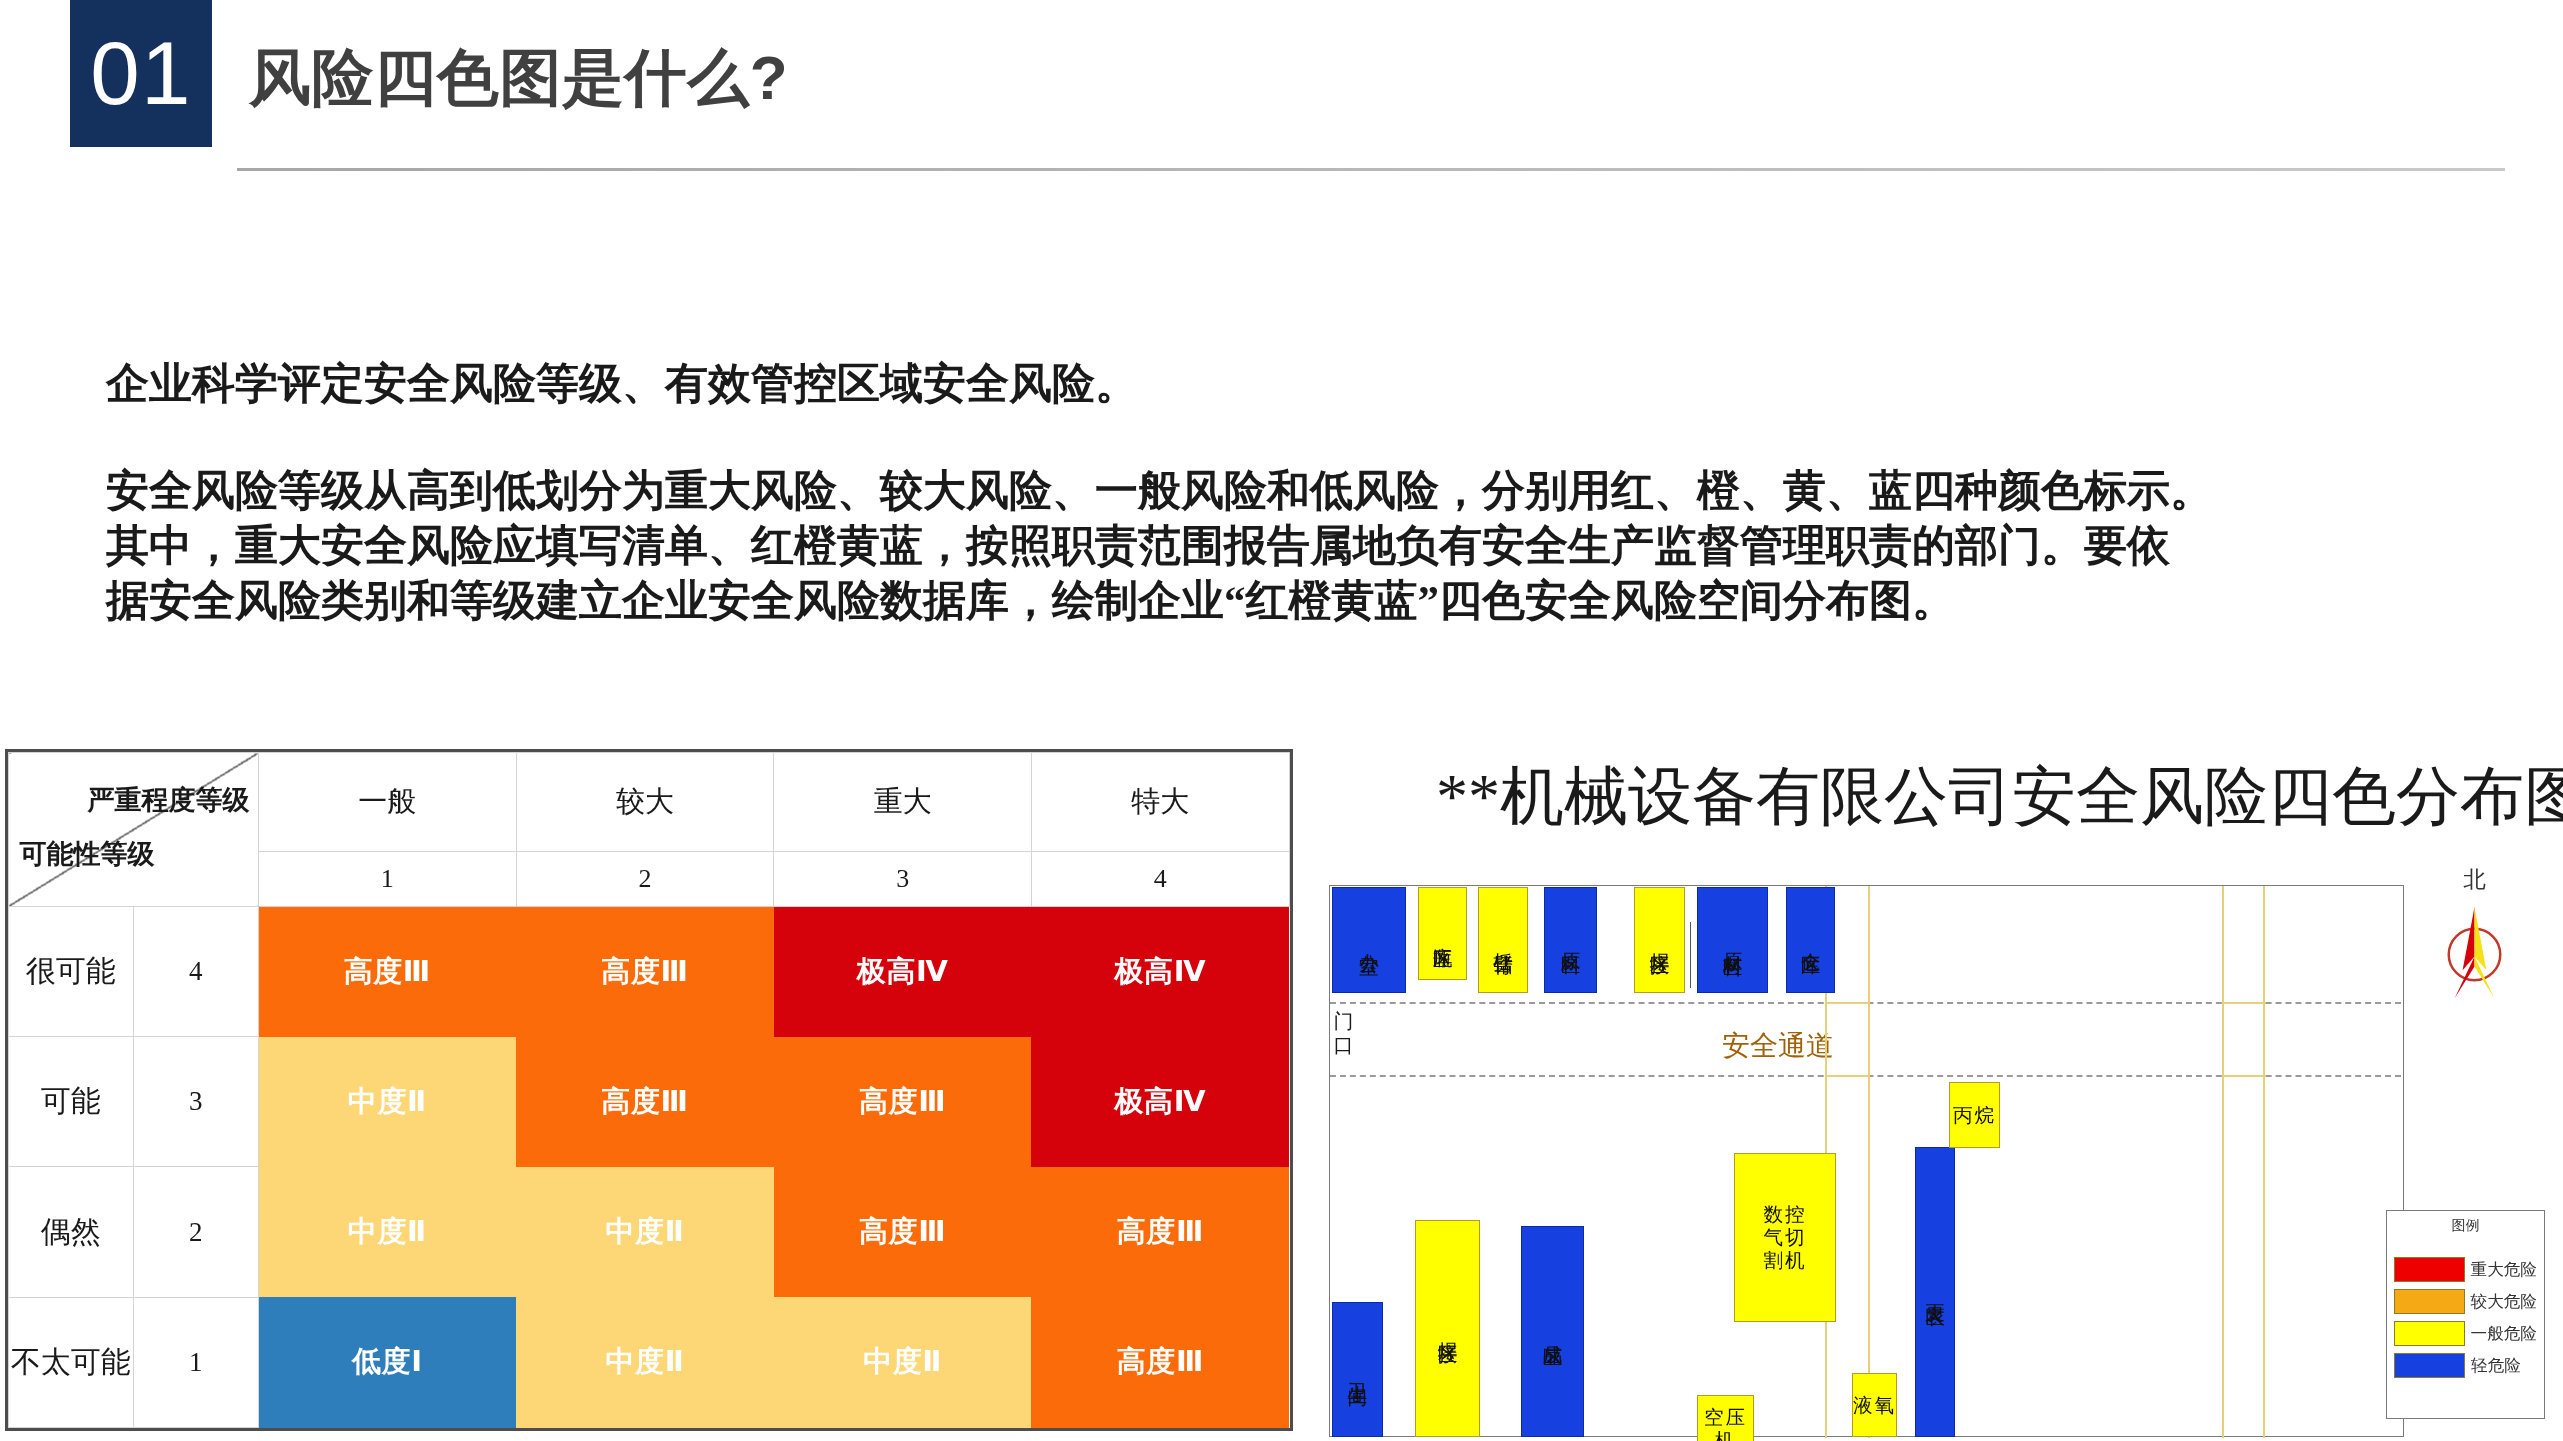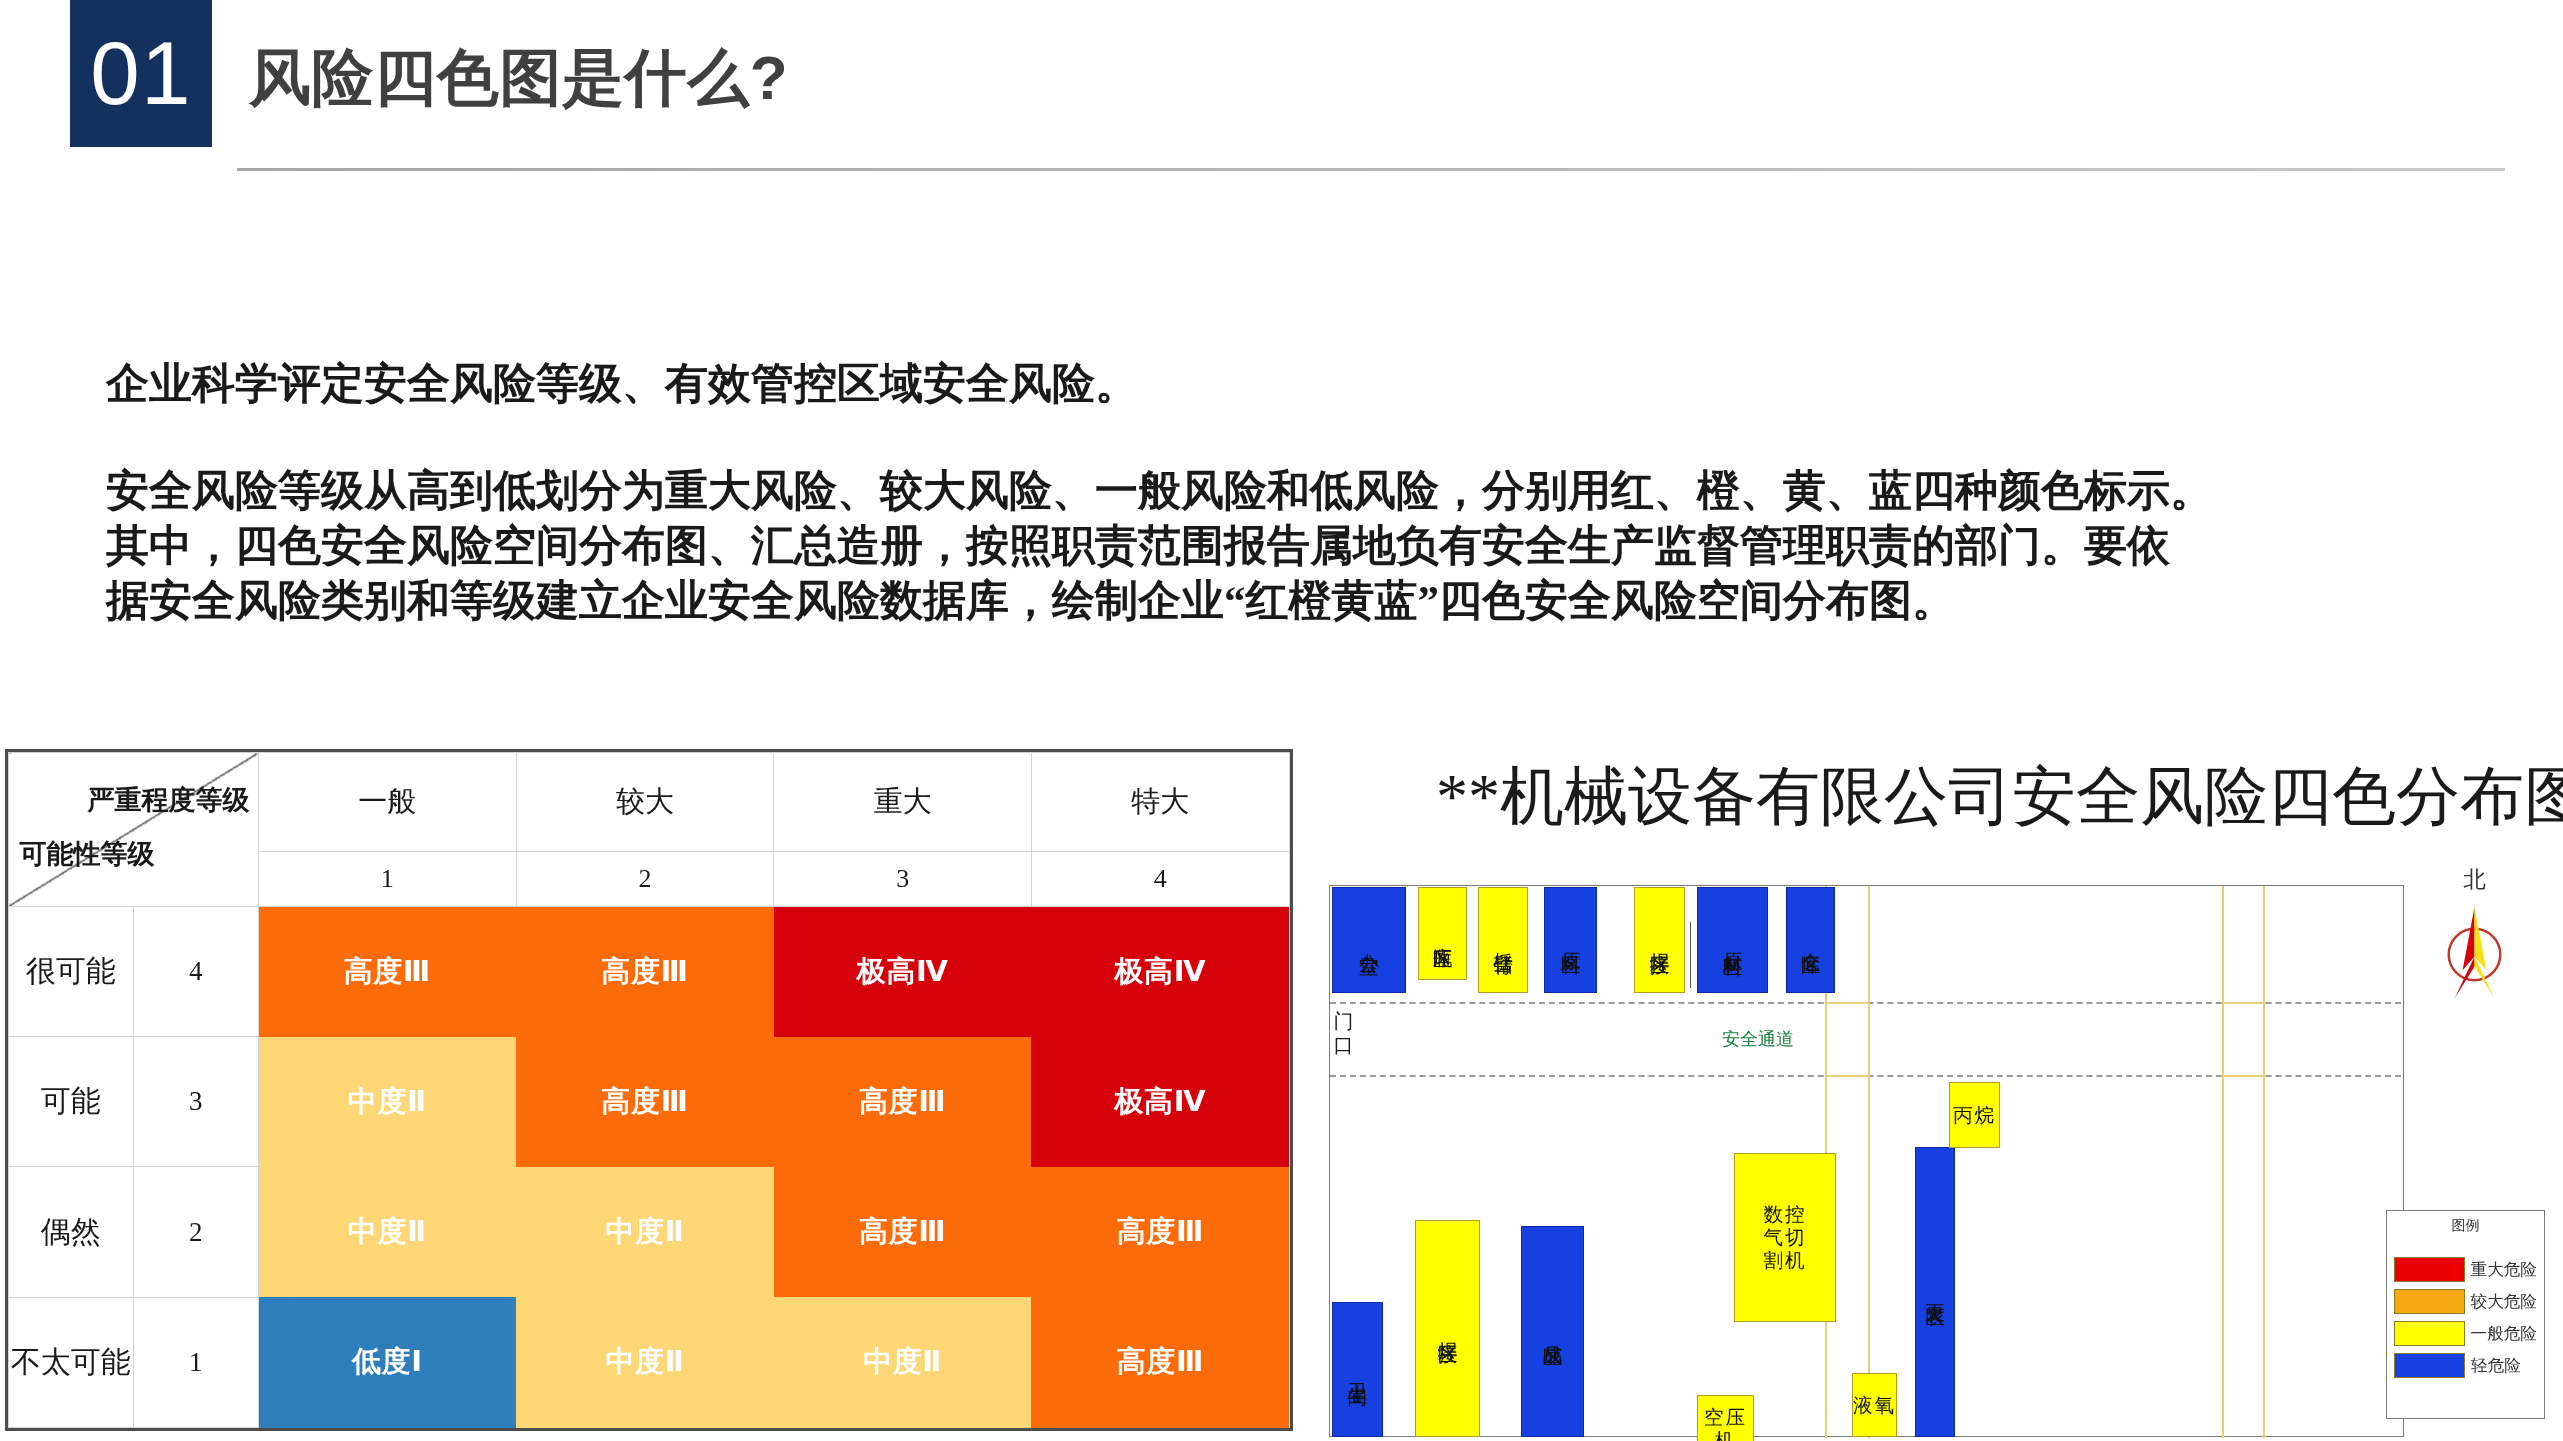--- a/index.html
+++ b/index.html
@@ -105,21 +105,21 @@
     border: 1.2px solid #b99a2e;
     font-family: "Liberation Sans", "DejaVu Sans", sans-serif;
   }
   .room.blue  { background: #1640e0; border-color:#0b2aa8; color:#101010; }
   .room.yellow{ background: #ffff00; border-color:#b59a23; color:#101010; }
   .rlabel { writing-mode: vertical-rl; text-orientation: upright; letter-spacing: 1.8px; }
   .rlabel.horiz { writing-mode: horizontal-tb; }
 
   .dash { position: absolute; left: 0; width: 1071px; height: 0; border-top: 2.4px dashed #9a9a9a; }
   .corridor-label {
-    position: absolute; font-size: 18px; color: #15803d;
+    position: absolute; font-size: 28px; color: #a16207;
     font-family: Liberation Serif, serif;
   }
   .door-label {
     position: absolute; left: 3.6px; font-size: 20px; line-height:24px; color:#1a1a1a;
     font-family: "Liberation Sans", "DejaVu Sans", sans-serif;
   }
   .vline { position: absolute; width: 0; border-left: 2.4px solid #e8cf7a; }
   .hline { position: absolute; height: 0; border-top: 2.4px solid #e8cf7a; }
   .thinv { position: absolute; width: 0; border-left: 1.8px solid #555; }
 
@@ -146,21 +146,21 @@
 
   <div class="hdr-badge">01</div>
   <div class="hdr-title">风险四色图是什么?</div>
   <div class="hdr-rule"></div>
 
 
   <div class="body-wrap">
     <div class="para p1">企业科学评定安全风险等级、有效管控区域安全风险。</div>
     <div class="para">
       <div class="para-line">安全风险等级从高到低划分为重大风险、较大风险、一般风险和低风险，分别用红、橙、黄、蓝四种颜色标示。</div>
-      <div class="para-line">其中，四色安全风险空间分布图、汇总造册，按照职责范围报告属地负有安全生产监督管理职责的部门。要依</div>
+      <div class="para-line">其中，重大安全风险应填写清单、红橙黄蓝，按照职责范围报告属地负有安全生产监督管理职责的部门。要依</div>
       <div class="para-line">据安全风险类别和等级建立企业安全风险数据库，绘制企业“红橙黄蓝”四色安全风险空间分布图。</div>
     </div>
   </div>
 
   <div class="matrix">
     <table class="mtbl">
       <tbody>
           <tr class="hrow-name">
         <td class="col-lbl corner" rowspan="2" colspan="2">
           <span class="corner-sev">严重程度等级</span>

